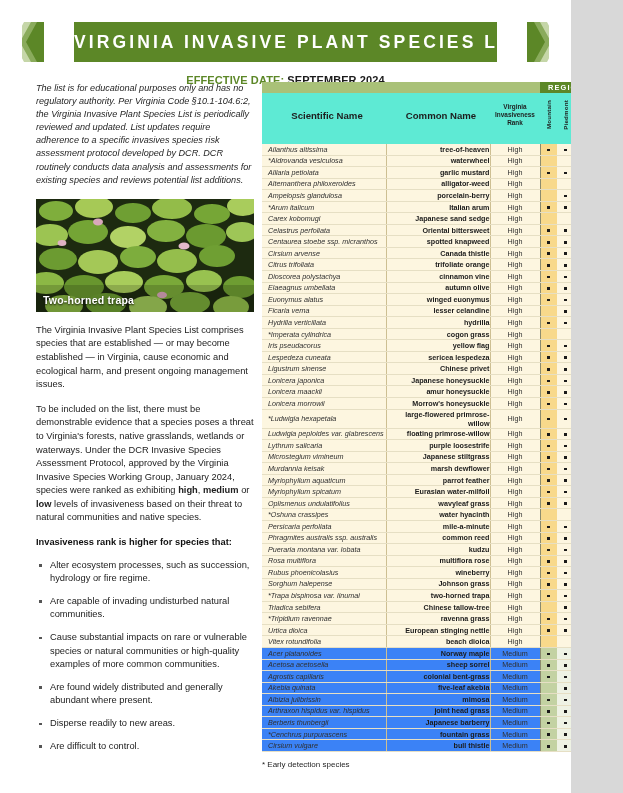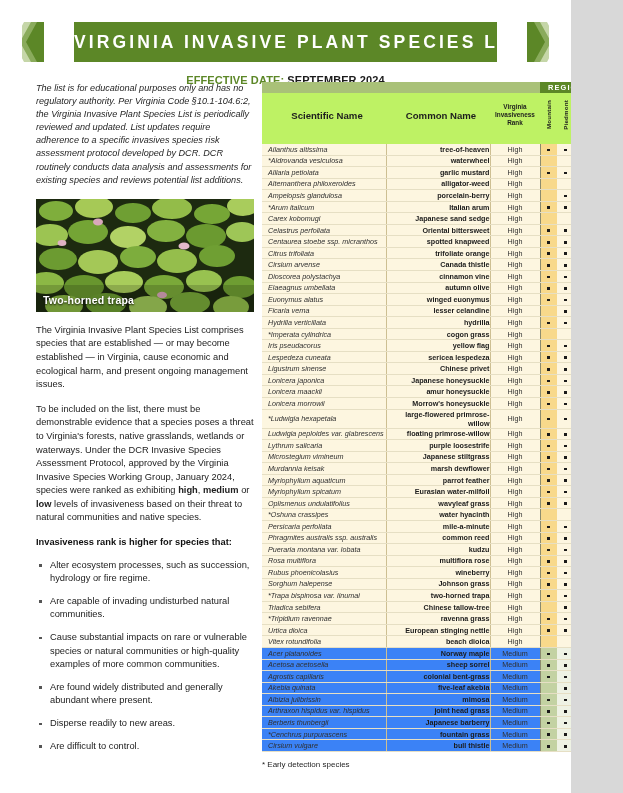--- a/index.html
+++ b/index.html
@@ -170,21 +170,21 @@
     font-weight: bold;
     letter-spacing: 1.1px;
     text-align: center;
     height: 11px;
   }
   .hdr-blank-top {
     background: #a9c178;
     height: 11px;
   }
   .hdr {
-    background: #bef264;
+    background: #5eead4;
     height: 44px;
     color: #1d1d1d;
     vertical-align: bottom;
   }
   .hdr-name {
     font-size: 9.6px;
     font-weight: bold;
     padding-left: 6px !important;
     padding-bottom: 7px !important;
   }
@@ -445,30 +445,30 @@
             </tr>
             <tr class="row bg-high">
               <td class="sci">Centaurea stoebe ssp. micranthos</td>
               <td class="com">spotted knapweed</td>
               <td class="rank">High</td>
               <td class="reg"><span class="dot"></span></td>
               <td class="reg reg-mid"><span class="dot"></span></td>
               <td class="reg reg-last"><span class="dot"></span></td>
             </tr>
             <tr class="row bg-high">
+              <td class="sci">Cirsium arvense</td>
+              <td class="com">Canada thistle</td>
+              <td class="rank">High</td>
+              <td class="reg"><span class="dot"></span></td>
+              <td class="reg reg-mid"><span class="dot"></span></td>
+              <td class="reg reg-last"><span class="dot"></span></td>
+            </tr>
+            <tr class="row bg-high">
               <td class="sci">Citrus trifoliata</td>
               <td class="com">trifoliate orange</td>
-              <td class="rank">High</td>
-              <td class="reg"><span class="dot"></span></td>
-              <td class="reg reg-mid"><span class="dot"></span></td>
-              <td class="reg reg-last"><span class="dot"></span></td>
-            </tr>
-            <tr class="row bg-high">
-              <td class="sci">Cirsium arvense</td>
-              <td class="com">Canada thistle</td>
               <td class="rank">High</td>
               <td class="reg"><span class="dot"></span></td>
               <td class="reg reg-mid"><span class="dot"></span></td>
               <td class="reg reg-last"><span class="dot"></span></td>
             </tr>
             <tr class="row bg-high">
               <td class="sci">Dioscorea polystachya</td>
               <td class="com">cinnamon vine</td>
               <td class="rank">High</td>
               <td class="reg"><span class="dot"></span></td>

